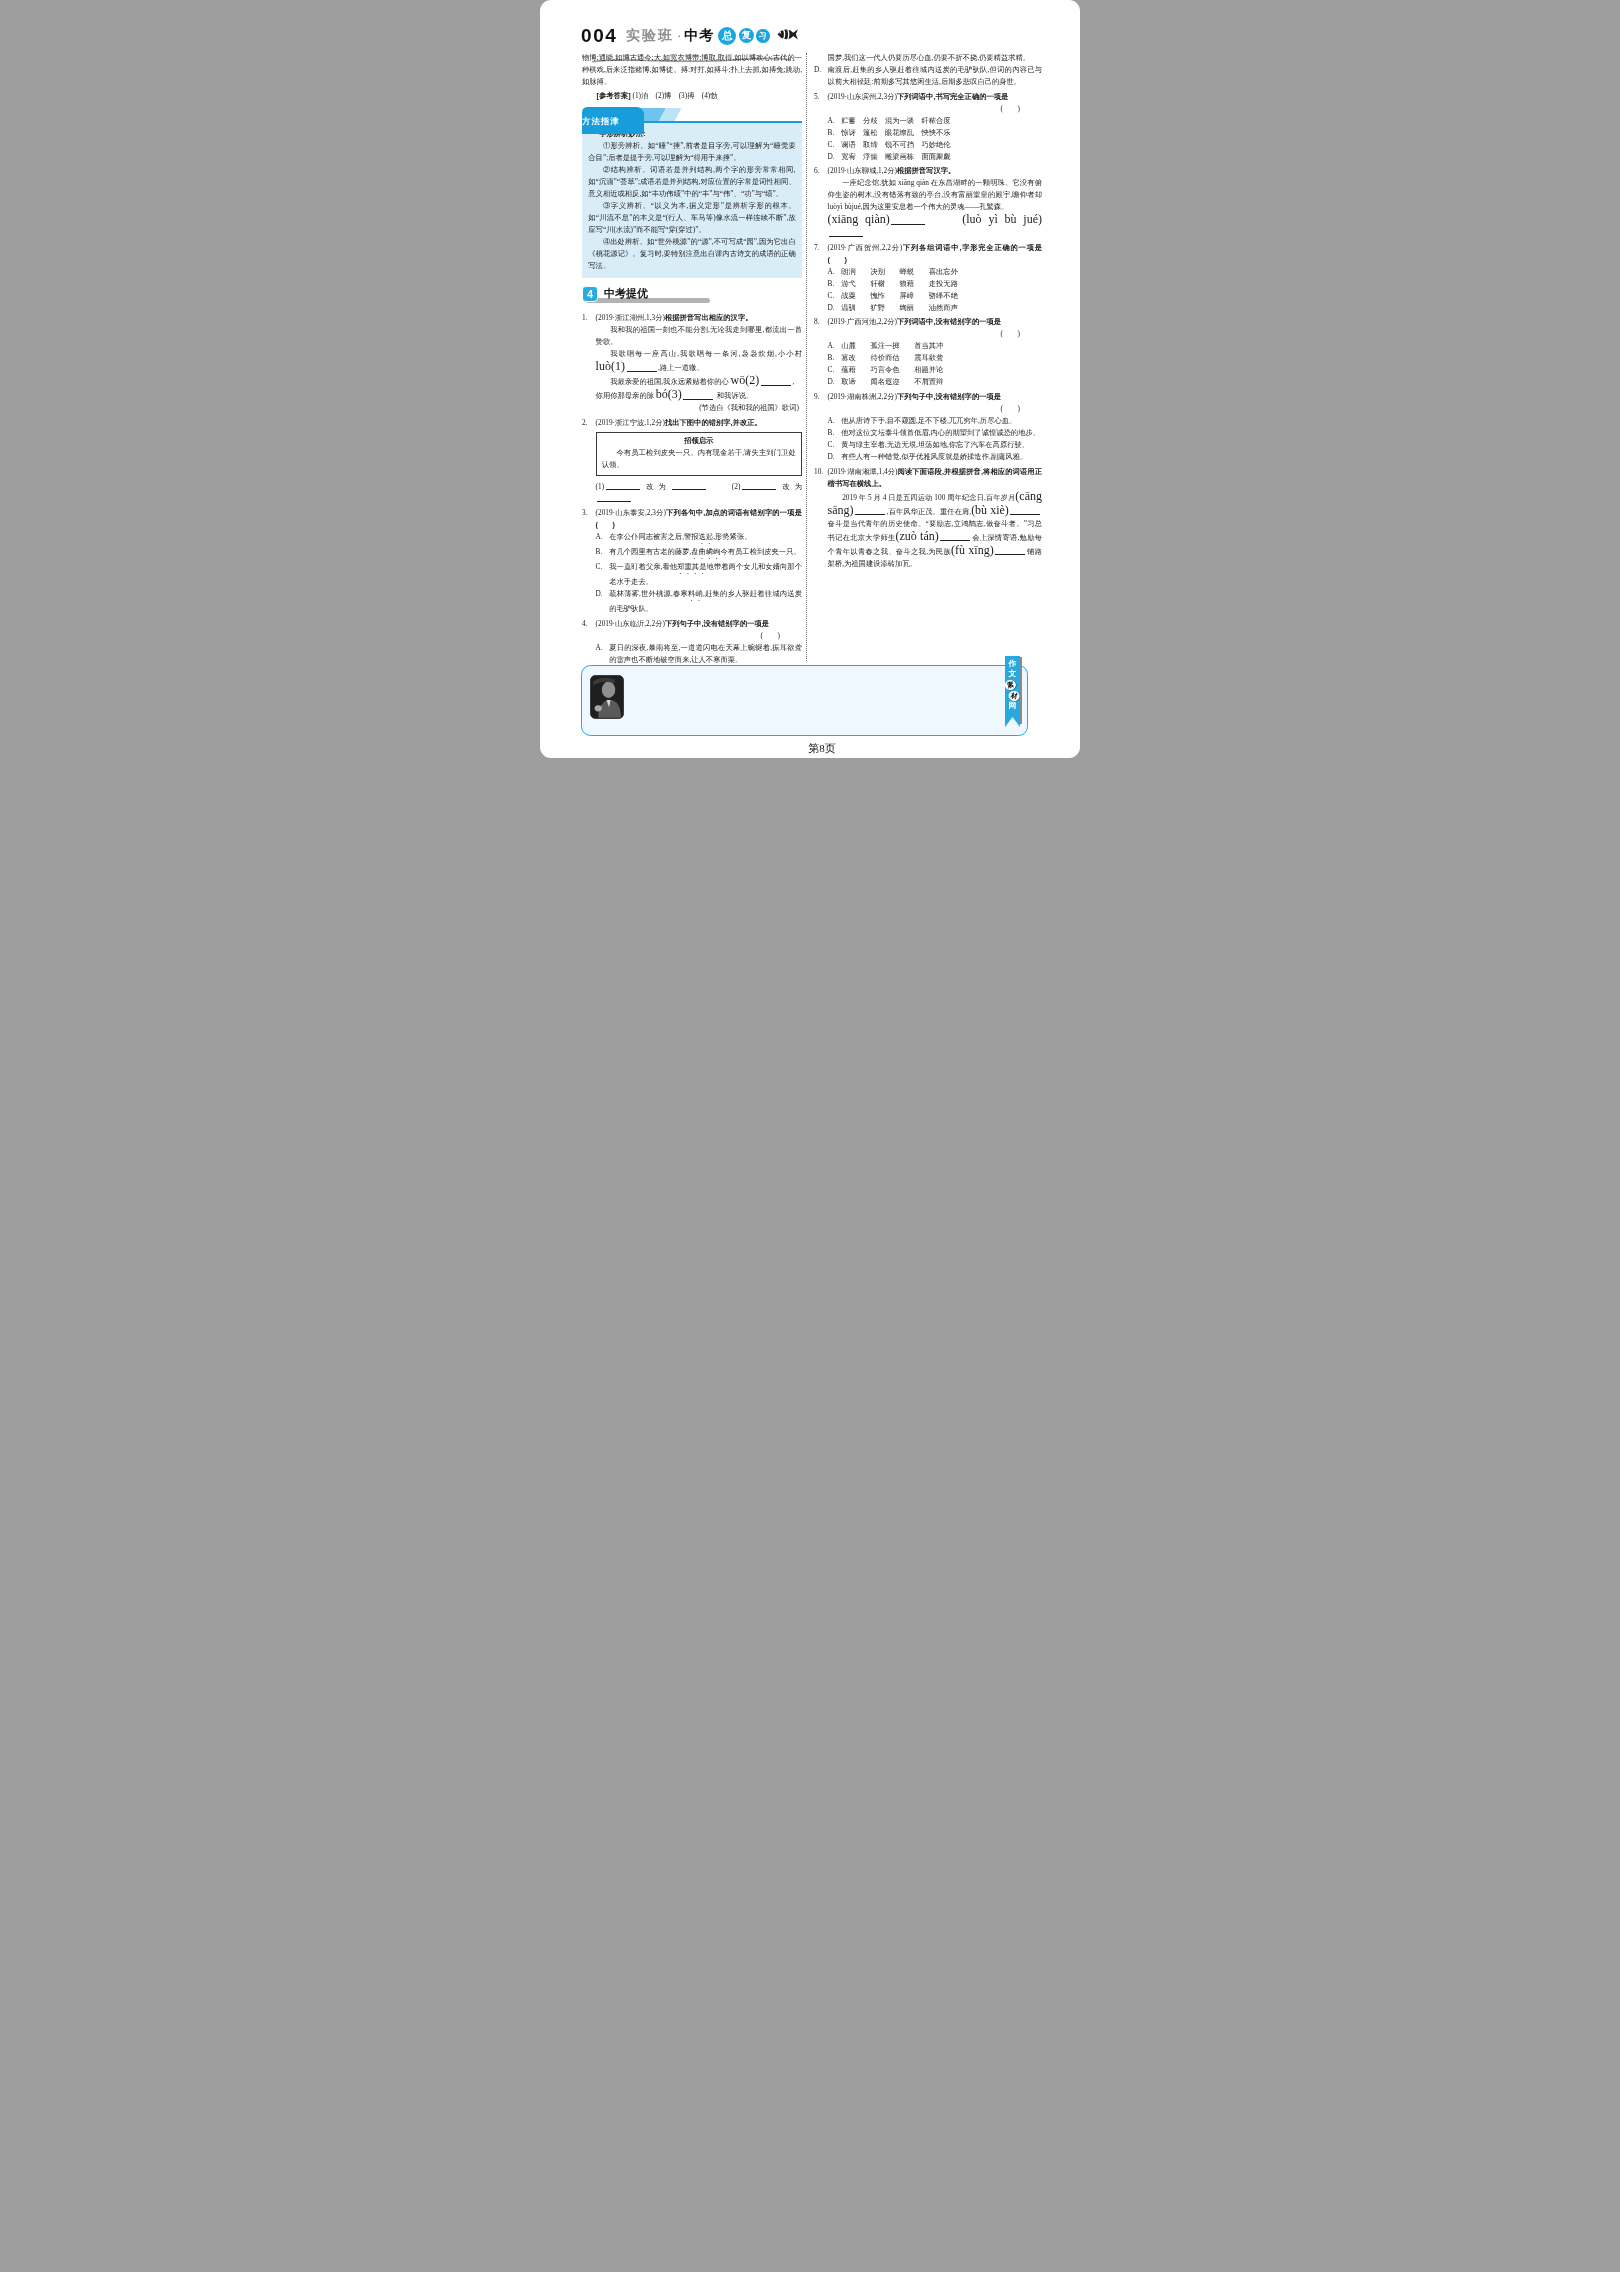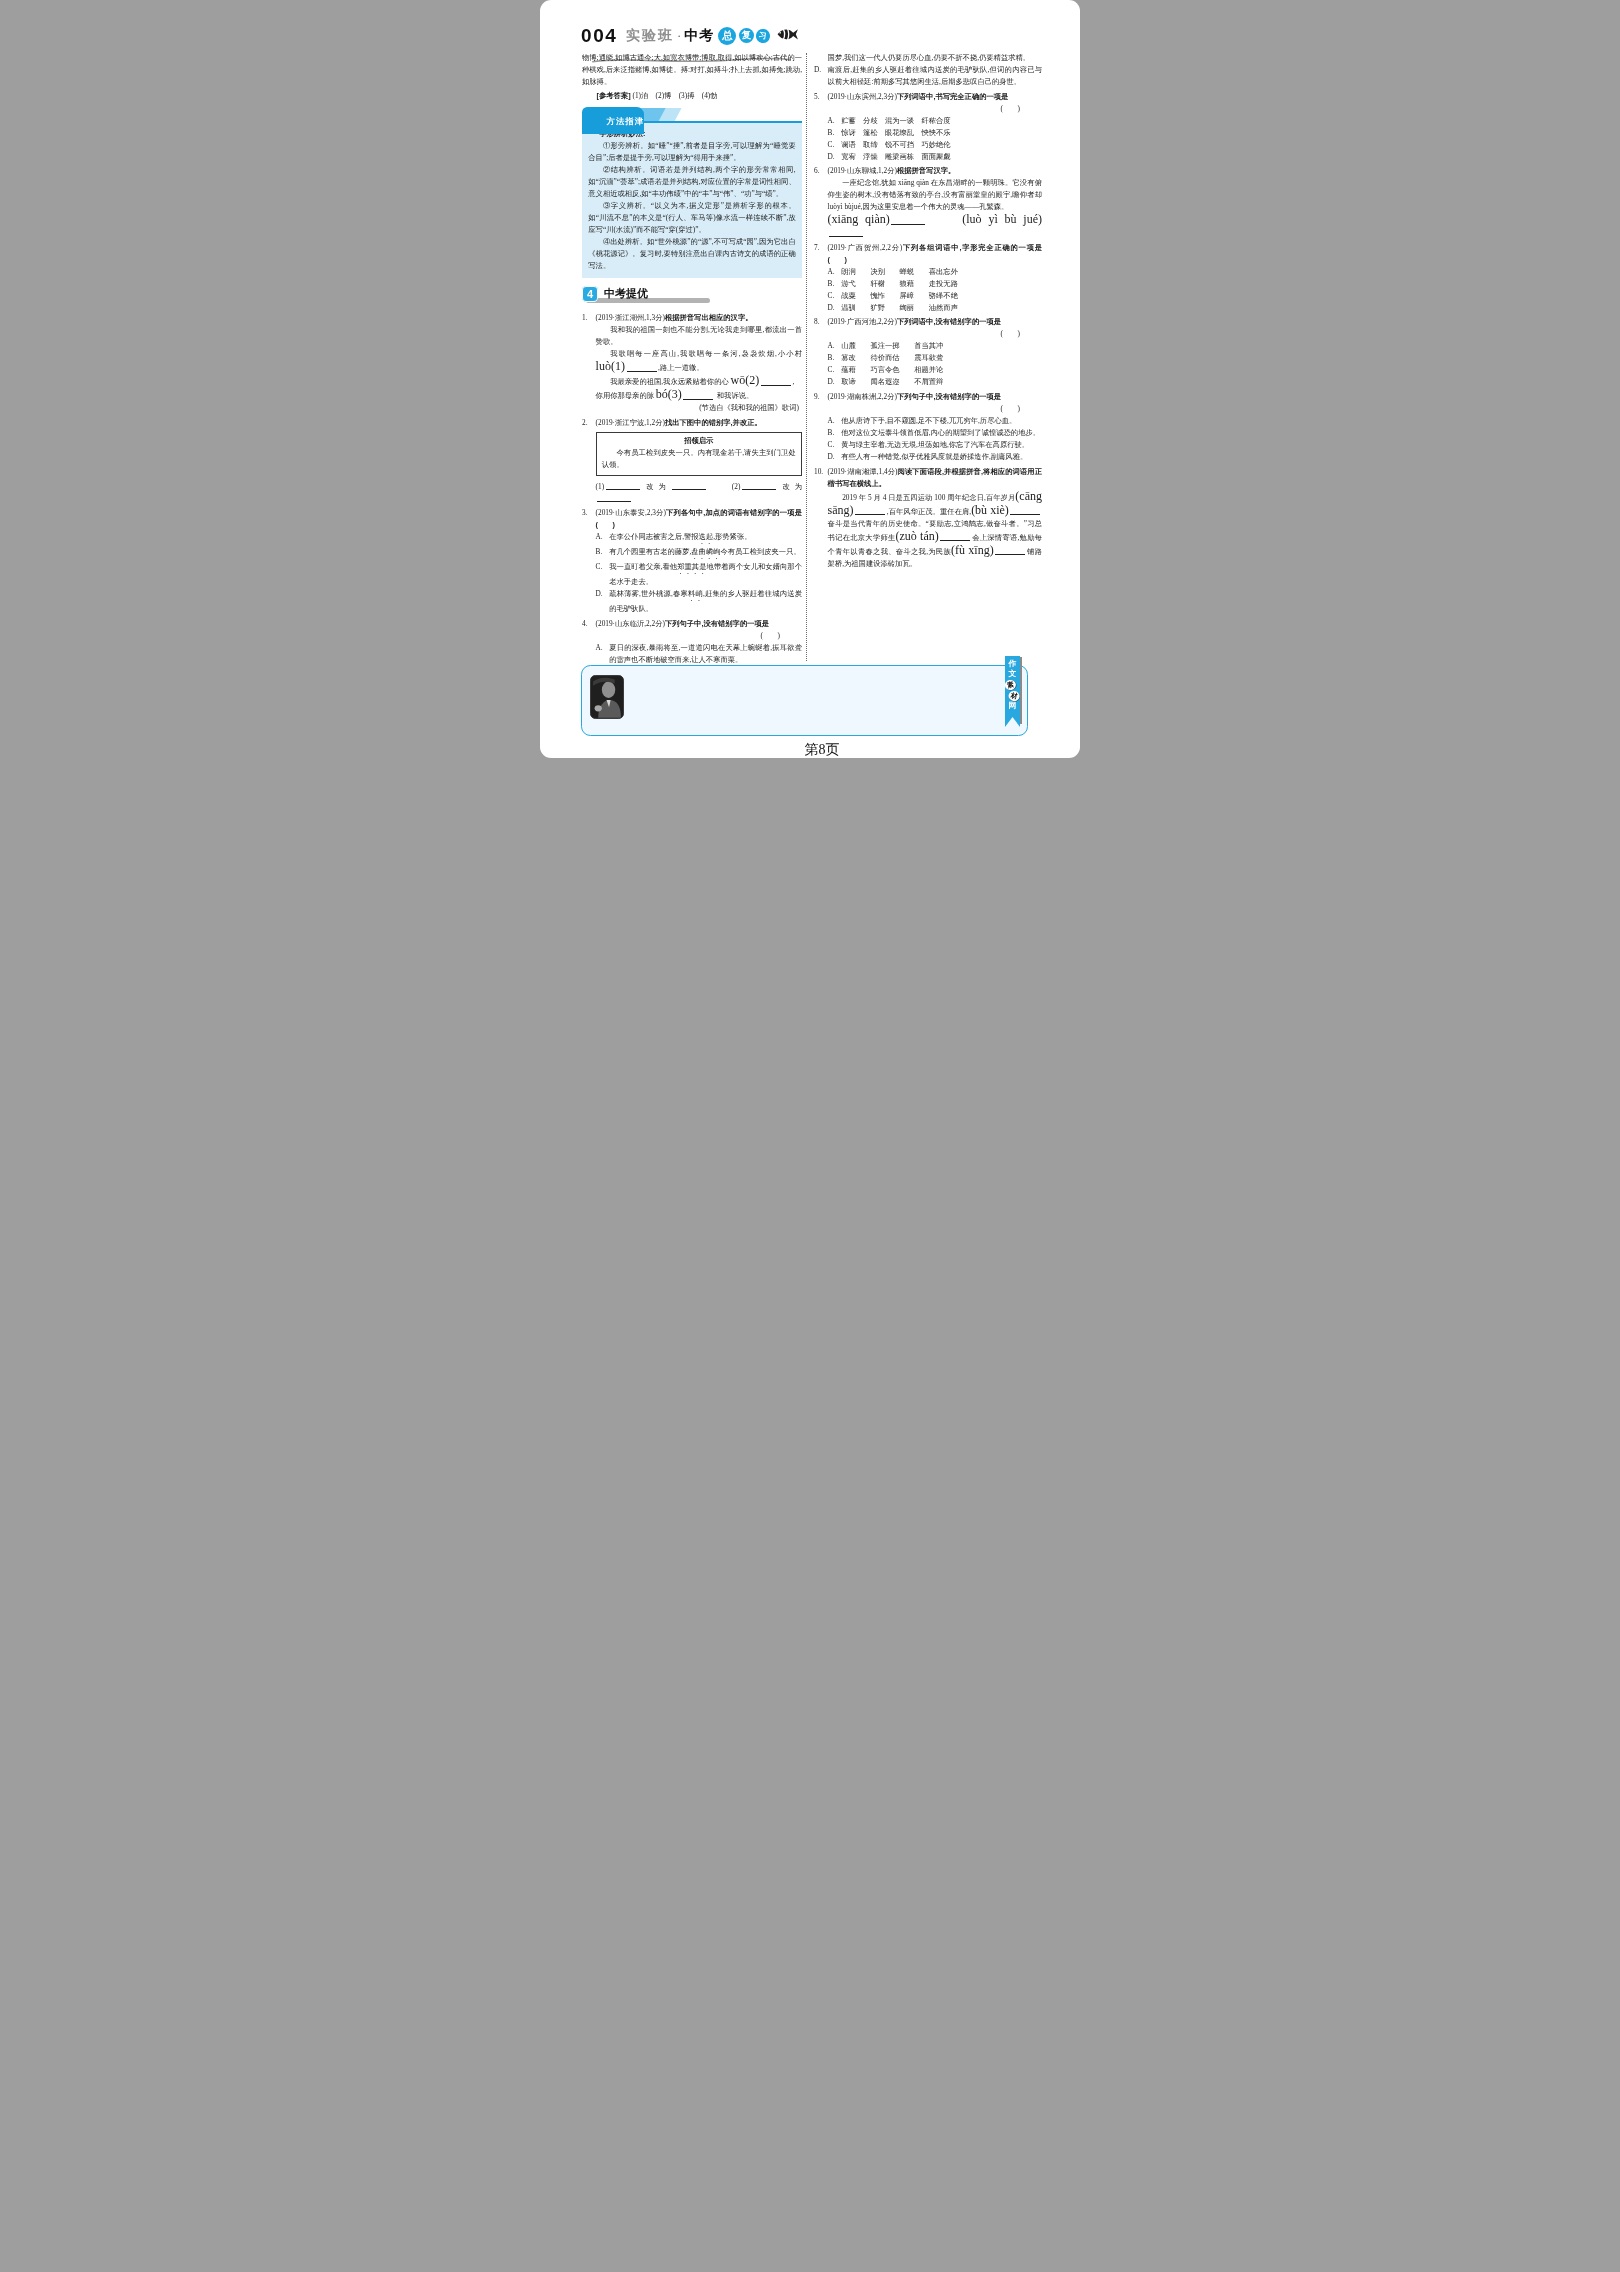--- a/index.html
+++ b/index.html
@@ -33,21 +33,21 @@
   .blank-w{width:34px;}
   
   .ref-line{margin-top:2.1px;}
   .ref-label{font-family:"Liberation Sans",sans-serif;font-weight:bold;}
   
   .method-wrap{position:relative;height:15.7px;margin-top:5.2px;}
   .tab-bg{position:absolute;top:1px;height:13.6px;background:#a8dcf3;transform:skewX(-28deg);}
   .tab-bg1{left:50px;width:30px;background:#6ec4ec;}
   .tab-bg2{left:66px;width:30px;background:#bde4f6;}
   .method-tab{position:absolute;left:0;top:0;width:62px;height:27px;background:#169dda;
-    border-radius:5.2px 7.3px 0 0;display:flex;align-items:center;justify-content:flex-end;z-index:2;}
+    border-radius:5.2px 7.3px 0 0;display:flex;align-items:center;justify-content:flex-start;z-index:2;}
   .method-tab span{color:#fff;font-family:"Liberation Sans",sans-serif;font-weight:bold;font-size:8.4px;letter-spacing:1px;}
   .method-rule{position:absolute;left:0;right:0;bottom:0;height:1.6px;background:#169dda;}
   .method-box{background:#d9edf8;padding:5.2px 6.3px 6.3px 6.3px;}
   .method-box .head{font-family:"Liberation Sans",sans-serif;font-weight:bold;text-indent:1.5em;}
   
   .sec-header{position:relative;height:24px;margin:7.3px 0 2.1px 0;}
   .sec-bar{position:absolute;left:4.2px;top:12.5px;width:124px;height:4.7px;background:#b3b3b3;border-radius:2.6px;}
   .sec-num{position:absolute;left:0;top:0;width:16px;height:16px;background:#29abe2;border-radius:4.2px;
     color:#fff;font-family:"Liberation Sans",sans-serif;font-weight:bold;font-size:11px;
     display:flex;align-items:center;justify-content:center;box-shadow:0 0 0 1px #fff inset;}
@@ -80,21 +80,21 @@
   .ribbon{position:absolute;left:465px;top:656px;width:15px;height:71px;background:#29a8e0;
     clip-path:polygon(0 0,100% 0,100% 100%,50% 86%,0 100%);z-index:3;
     display:flex;flex-direction:column;align-items:center;padding-top:3.1px;box-sizing:border-box;}
   .ribbon-shadow{position:absolute;left:480px;top:657px;width:1.6px;height:67px;background:#8a8a8a;z-index:2;}
   .ribbon .rchar{color:#fff;font-family:"Liberation Sans",sans-serif;font-weight:bold;font-size:7.8px;line-height:10px;}
   .ribbon .oval{width:11px;height:10px;background:#fff;border-radius:50%;display:flex;align-items:center;justify-content:center;
     color:#111;font-size:6.8px;font-weight:bold;line-height:10px;margin:0.5px 0;box-shadow:0.5px 0.5px 0 rgba(0,0,0,.5);}
   .ribbon .o1{transform:translateX(-2.1px) rotate(-12deg);}
   .ribbon .o2{transform:translateX(1.6px) rotate(10deg);}
   
-  .page-footer{position:absolute;left:0;right:0;top:741px;text-align:center;font-size:14px;color:#111;margin-left:24px;}
+  .page-footer{position:absolute;left:0;right:0;top:741px;text-align:center;font-size:11px;color:#111;margin-left:24px;}
 </style>
 </head>
 <body>
 
 <div class="page">
 
   <div class="page-header">
     <span class="page-num">004</span>
     <span class="brand-gray">实验班</span>
     <span class="brand-dot">·</span>

